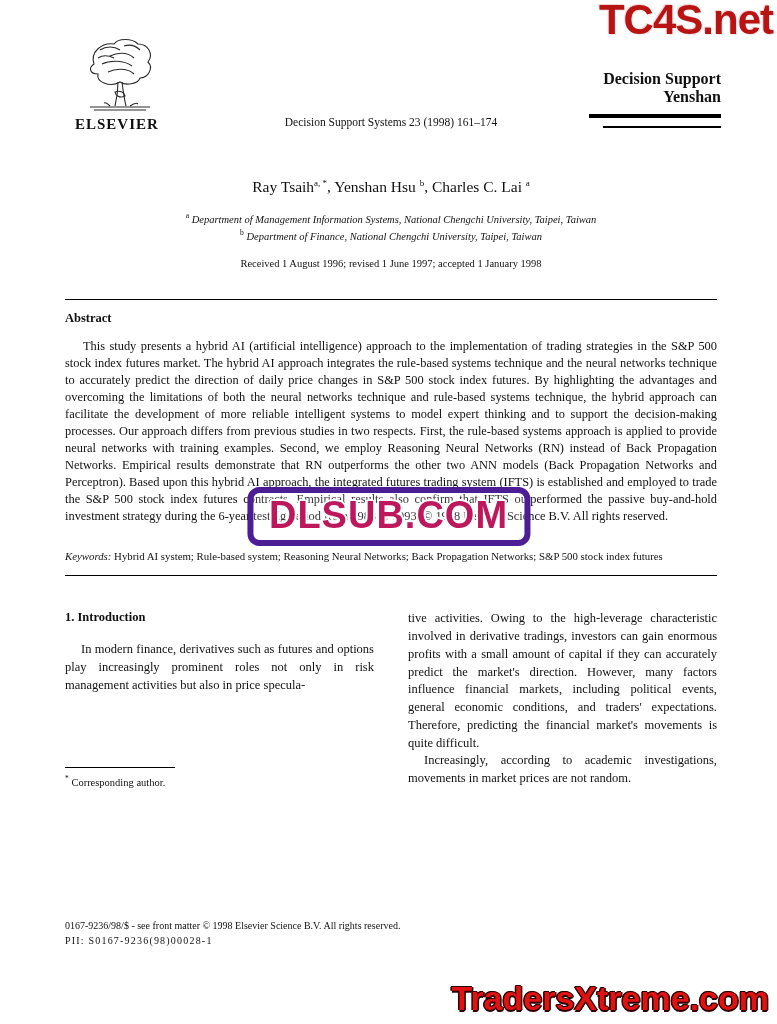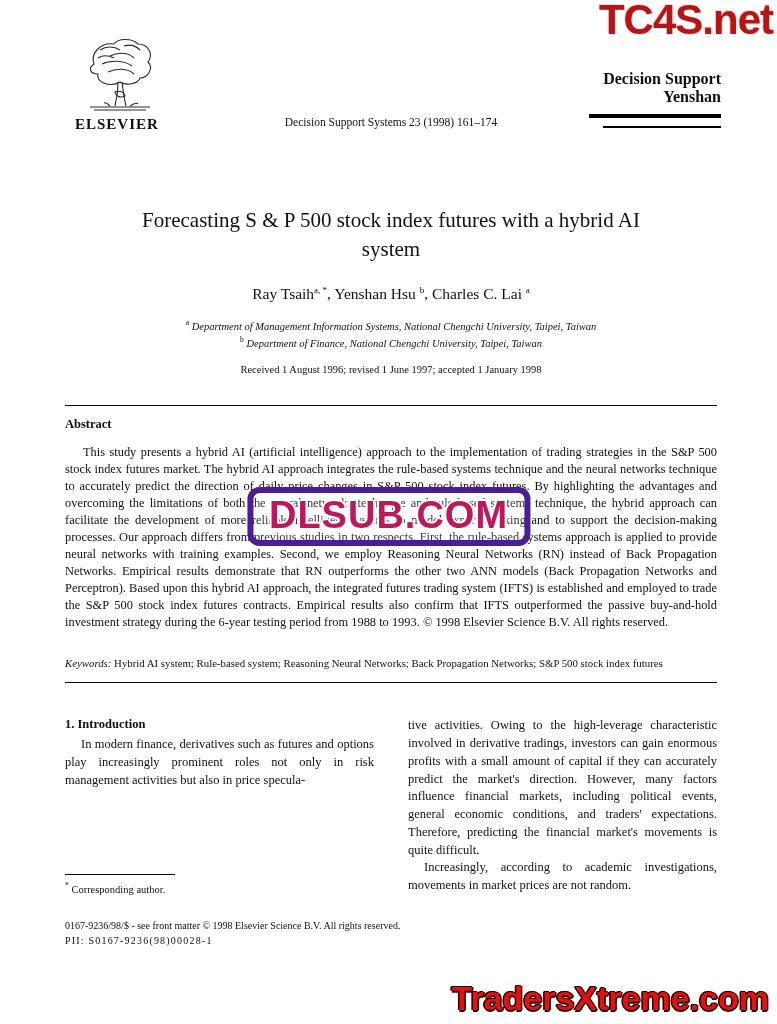--- a/index.html
+++ b/index.html
@@ -108,24 +108,20 @@
     </div>
     <div class="citation">Decision Support Systems 23 (1998) 161–174</div>
     <div class="journal-block">
       <div class="journal-name">Decision Support</div>
       <div class="journal-name">Yenshan</div>
       <div class="journal-rule-1"></div>
       <div class="journal-rule-2"></div>
     </div>
   </div>
 
-  <div class="title">
-    <div>Forecasting S &amp; P 500 stock index futures with a hybrid AI</div>
-    <div>system</div>
-  </div>
 
   <div class="authors">
     <span>Ray Tsaih</span><sup>a, *</sup><span>, </span><span>Yenshan Hsu</span> <sup>b</sup><span>, </span><span>Charles C. Lai</span> <sup>a</sup>
   </div>
 
   <div class="affiliations">
     <div><sup>a</sup><span> Department of Management Information Systems, National Chengchi University, Taipei, Taiwan</span></div>
     <div><sup>b</sup><span> Department of Finance, National Chengchi University, Taipei, Taiwan</span></div>
   </div>
 
@@ -136,21 +132,21 @@
   <div class="abstract-text">This study presents a hybrid AI (artificial intelligence) approach to the implementation of trading strategies in the S&amp;P 500 stock index futures market. The hybrid AI approach integrates the rule-based systems technique and the neural networks technique to accurately predict the direction of daily price changes in S&amp;P 500 stock index futures. By highlighting the advantages and overcoming the limitations of both the neural networks technique and rule-based systems technique, the hybrid approach can facilitate the development of more reliable intelligent systems to model expert thinking and to support the decision-making processes. Our approach differs from previous studies in two respects. First, the rule-based systems approach is applied to provide neural networks with training examples. Second, we employ Reasoning Neural Networks (RN) instead of Back Propagation Networks. Empirical results demonstrate that RN outperforms the other two ANN models (Back Propagation Networks and Perceptron). Based upon this hybrid AI approach, the integrated futures trading system (IFTS) is established and employed to trade the S&amp;P 500 stock index futures contracts. Empirical results also confirm that IFTS outperformed the passive buy-and-hold investment strategy during the 6-year testing period from 1988 to 1993. © 1998 Elsevier Science B.V. All rights reserved.</div>
 
   <div class="keywords">
     <span class="kw-label">Keywords:</span><span> Hybrid AI system; Rule-based system; Reasoning Neural Networks; Back Propagation Networks; S&amp;P 500 stock index futures</span>
   </div>
   <div class="rule-full rule-keywords"></div>
 
   <div class="columns">
     <div class="col">
       <div class="sec-heading">1. Introduction</div>
-      <div class="body-para indent" style="margin-top:4px;">In modern finance, derivatives such as futures and options play increasingly prominent roles not only in risk management activities but also in price specula-</div>
+      <div class="body-para indent" style="margin-top:16px;">In modern finance, derivatives such as futures and options play increasingly prominent roles not only in risk management activities but also in price specula-</div>
       <div class="footnote-block" style="margin-top:auto;">
         <div class="footnote-rule"></div>
         <div class="footnote"><sup>*</sup><span> Corresponding author.</span></div>
       </div>
     </div>
     <div class="col">
       <div class="body-para cont">tive activities. Owing to the high-leverage characteristic involved in derivative tradings, investors can gain enormous profits with a small amount of capital if they can accurately predict the market's direction. However, many factors influence financial markets, including political events, general economic conditions, and traders' expectations. Therefore, predicting the financial market's movements is quite difficult.</div>
       <div class="body-para indent">Increasingly, according to academic investigations, movements in market prices are not random.</div>
     </div>
   </div>

